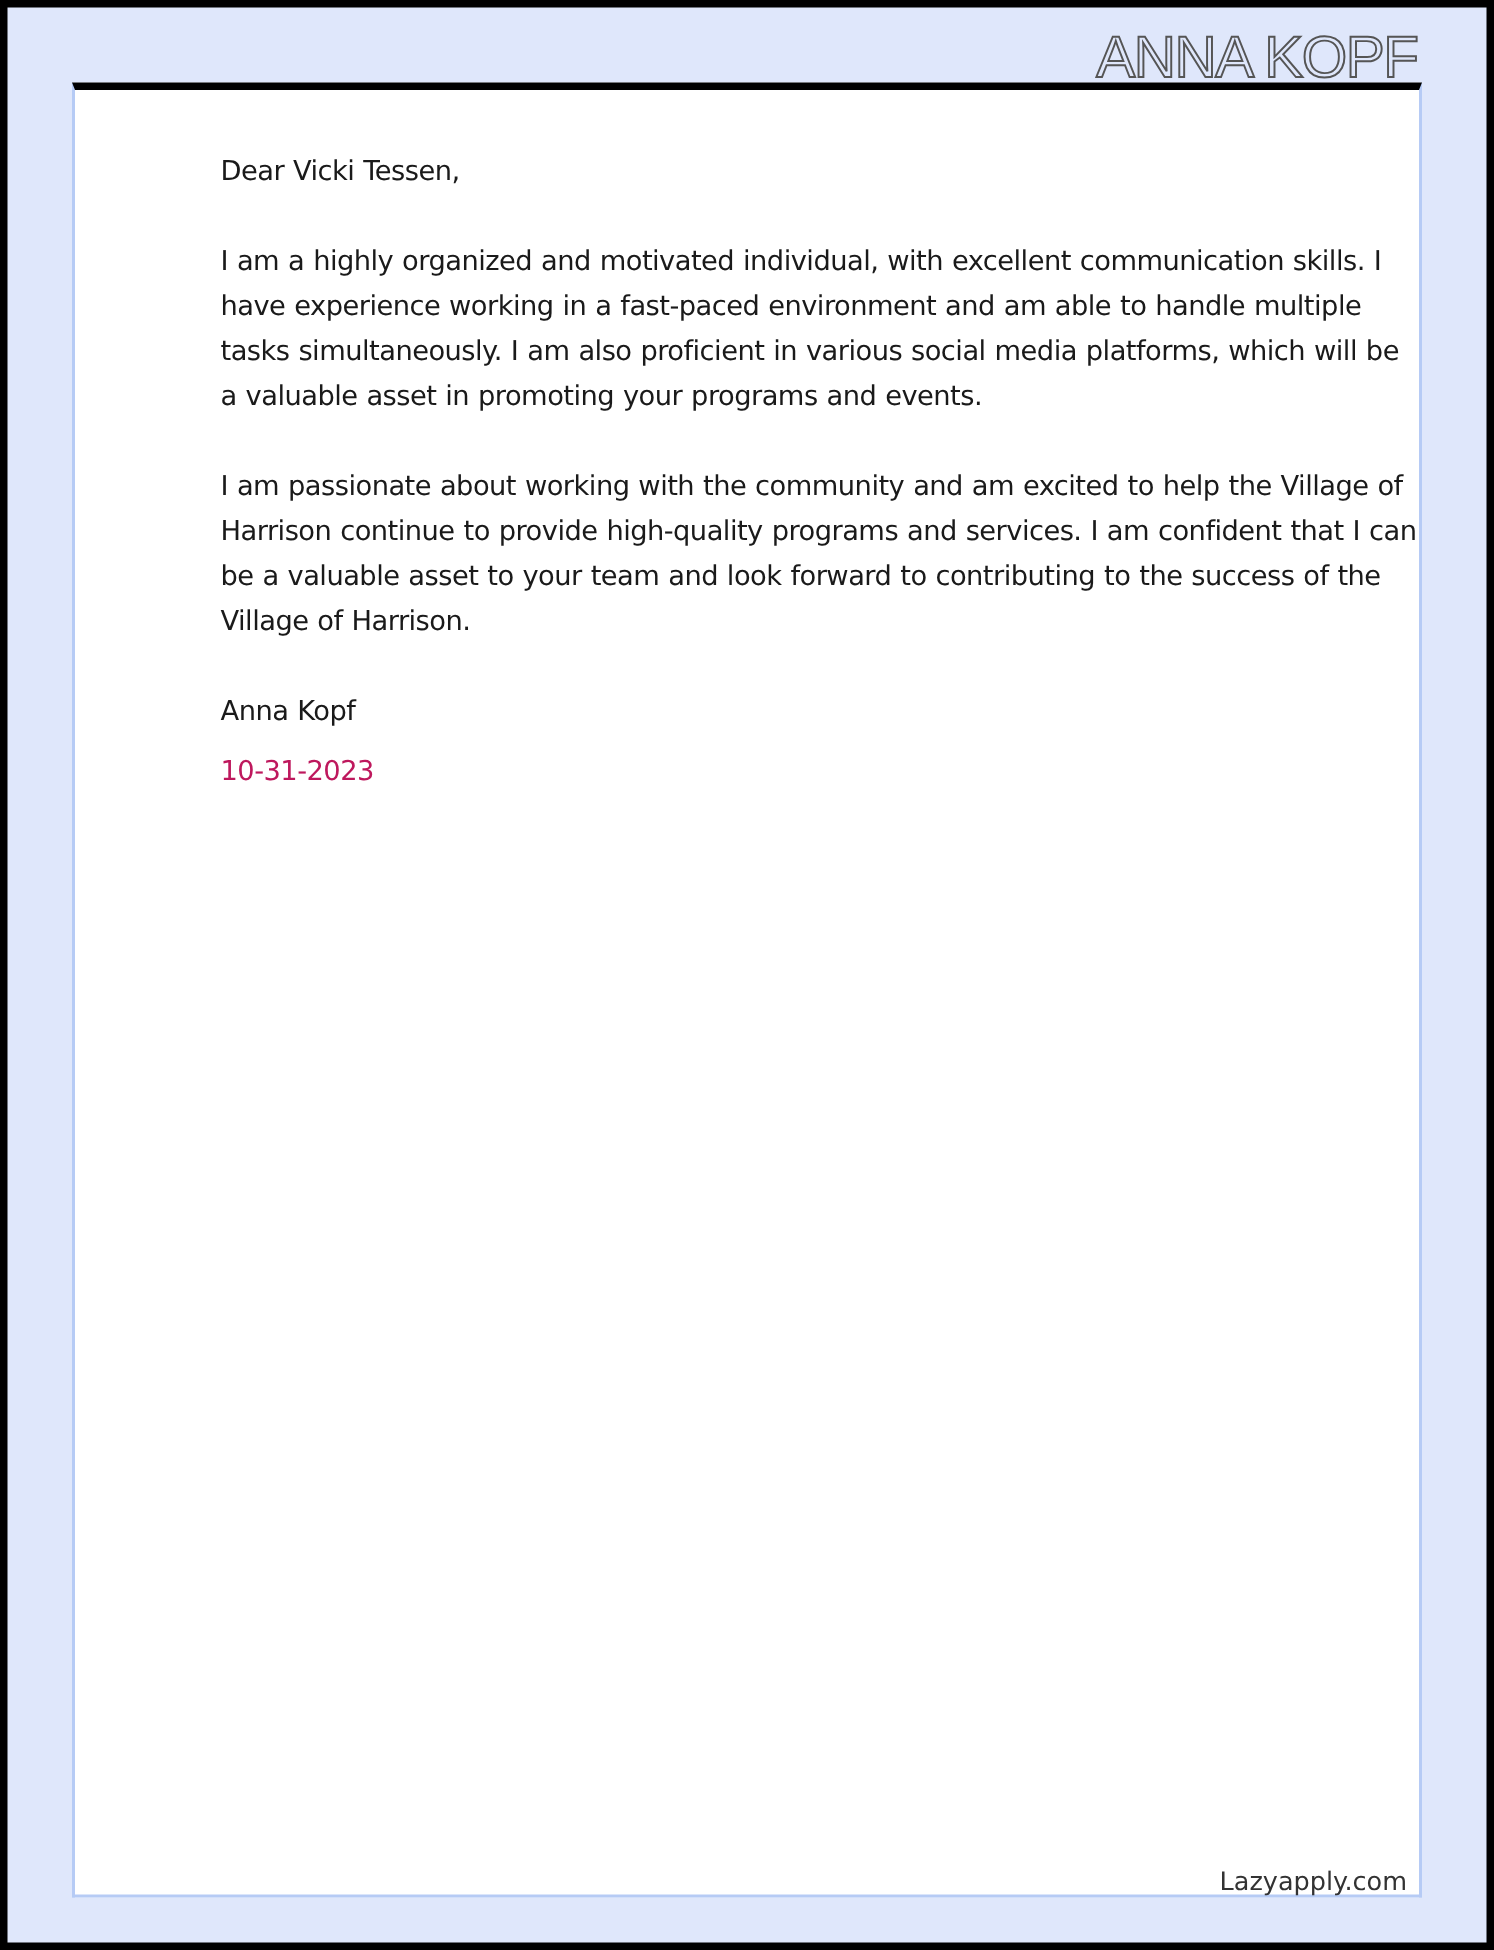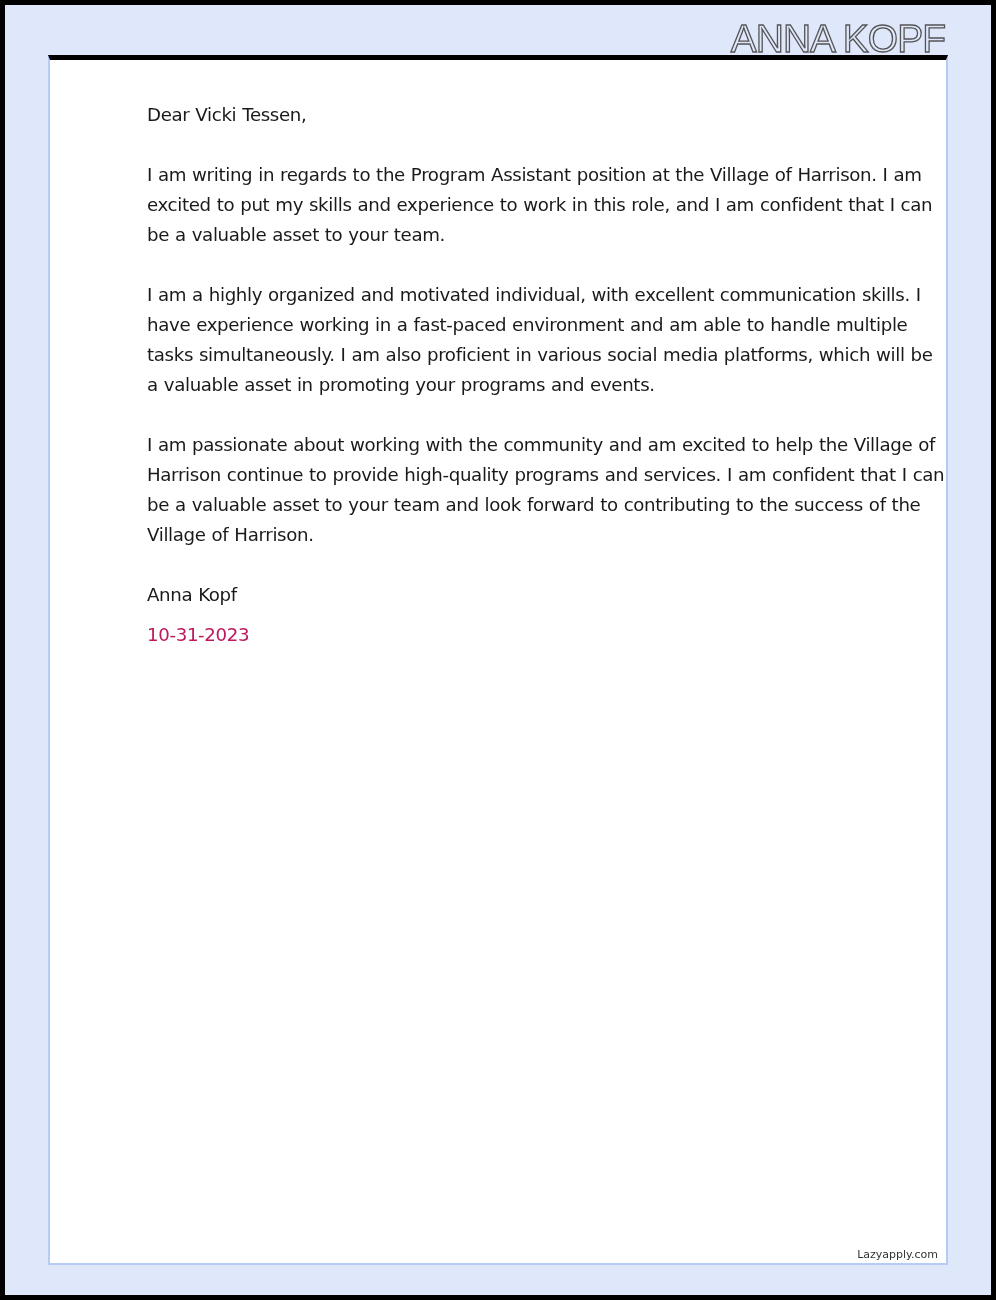--- a/index.html
+++ b/index.html
@@ -51,33 +51,32 @@
     }
     .letter p { margin: 0 0 30px 0; }
     .letter .date {
       color: #be185d;
       margin-top: -20px;
     }
     .footer-link {
       position: absolute;
       right: 8px;
       bottom: 0px;
-      font-size: 11px;
+      font-size: 17px;
       line-height: 16px;
       color: #333333;
     }
   </style>
 </head>
 <body>
 
 <div class="header-name">ANNA KOPF</div>
 
 <div class="page">
   <div class="letter">
     <p>Dear Vicki Tessen,</p>
-    <p>I am writing in regards to the Program Assistant position at the Village of Harrison. I am excited to put my skills and experience to work in this role, and I am confident that I can be a valuable asset to your team.</p>
     <p>I am a highly organized and motivated individual, with excellent communication skills. I have experience working in a fast-paced environment and am able to handle multiple tasks simultaneously. I am also proficient in various social media platforms, which will be a valuable asset in promoting your programs and events.</p>
     <p>I am passionate about working with the community and am excited to help the Village of Harrison continue to provide high-quality programs and services. I am confident that I can be a valuable asset to your team and look forward to contributing to the success of the Village of Harrison.</p>
     <p>Anna Kopf</p>
     <p class="date">10-31-2023</p>
   </div>
   <div class="footer-link">Lazyapply.com</div>
 </div>
 
 </body></html>

